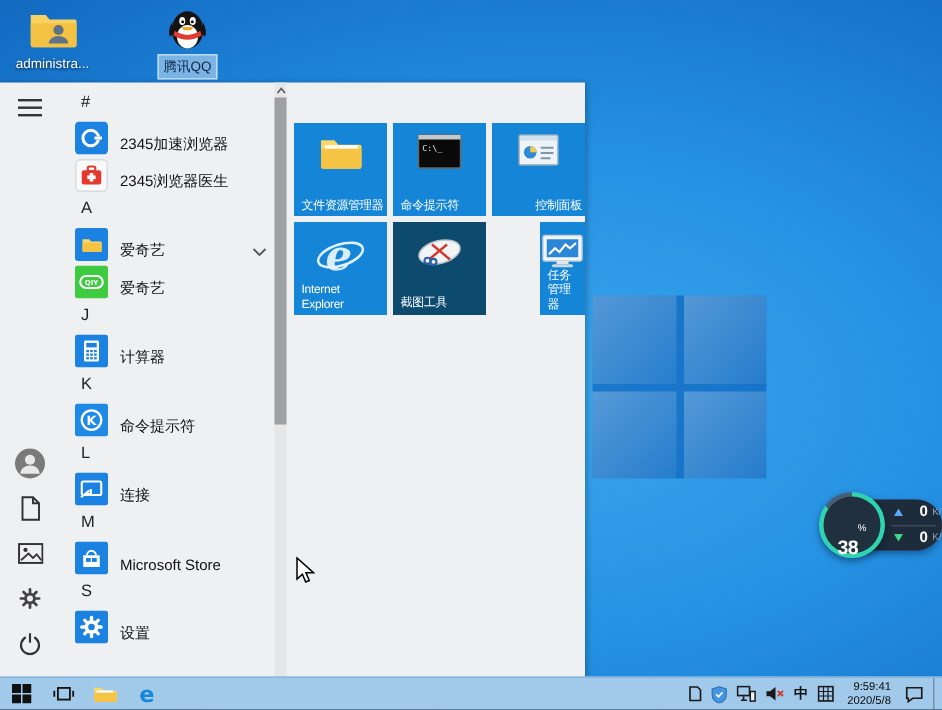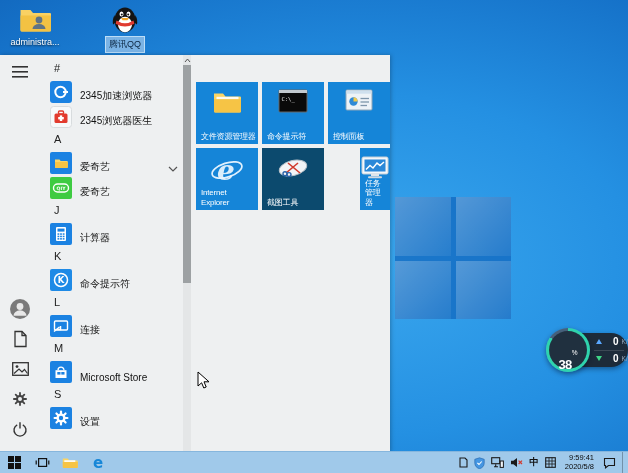--- a/index.html
+++ b/index.html
@@ -356,21 +356,21 @@
           <div class="tile" style="background: rgb(21, 133, 216);">
             <span class="tile-ico">
               <svg width="30" height="24">
                 <rect x="1" y="1" width="28" height="22" rx="1" fill="#0a0a0a" stroke="#666"></rect>
                 <rect x="1" y="1" width="28" height="3" fill="#c2c9cf"></rect>
                 <text x="3.5" y="11.5" font-size="5.5" fill="#e8e8e8" font-family="DejaVu Sans Mono,monospace">C:\_</text>
               </svg>
             </span>
             <span class="tile-label">命令提示符</span>
           </div>
-          <div class="tile" style="background: rgb(21, 133, 216);">
+          <div class="tile" style="background: rgb(21, 133, 216); text-align: right;">
             <span class="tile-ico">
               <svg width="28" height="22">
                 <rect x="1" y="1" width="26" height="20" rx="1" fill="#eef3f7" stroke="#8fa6b8"></rect>
                 <rect x="1.5" y="1.5" width="25" height="3.2" fill="#cfe0ee"></rect>
                 <circle cx="8.5" cy="12.5" r="4.2" fill="#2f8ad6"></circle>
                 <path d="M8.5 12.5 L8.5 8.3 A4.2 4.2 0 0 1 12.7 12.5 Z" fill="#f2c94c"></path>
                 <g stroke="#7e96ab" stroke-width="1.3">
                   <line x1="15.5" y1="9.5" x2="24" y2="9.5"></line>
                   <line x1="15.5" y1="13" x2="24" y2="13"></line>
                   <line x1="15.5" y1="16.5" x2="22" y2="16.5"></line>

